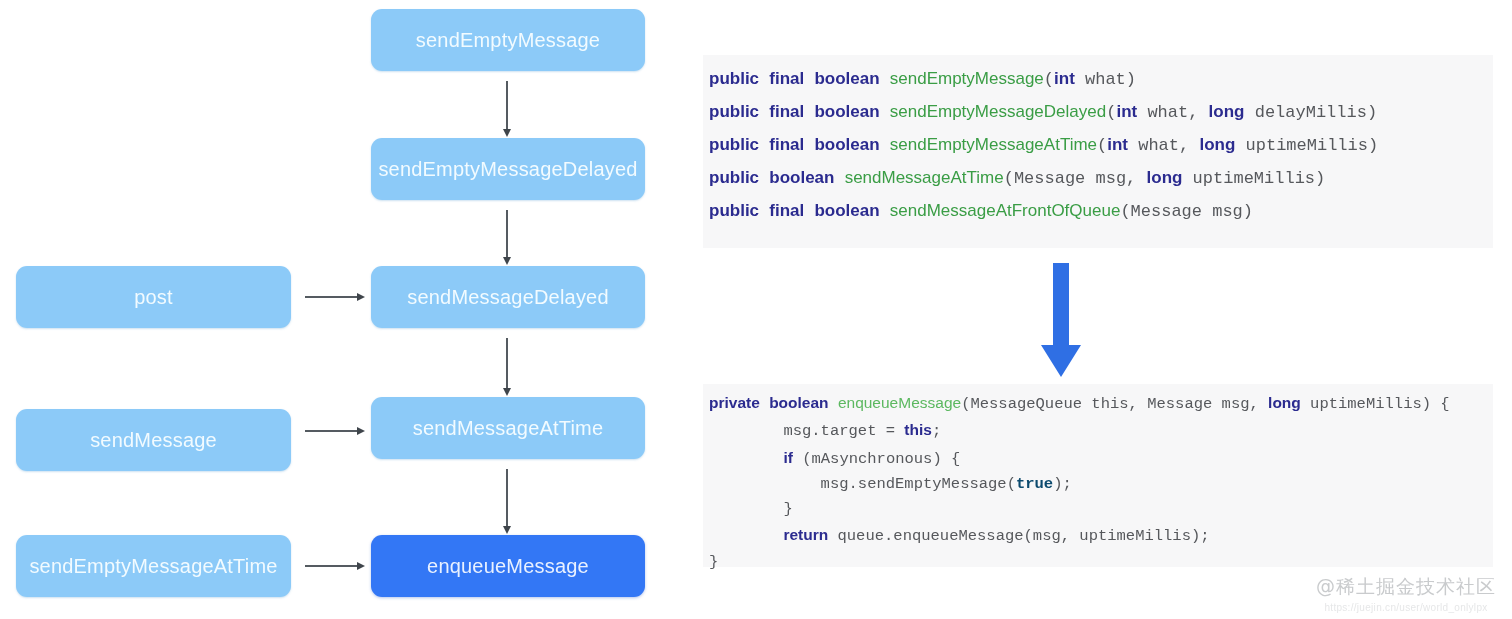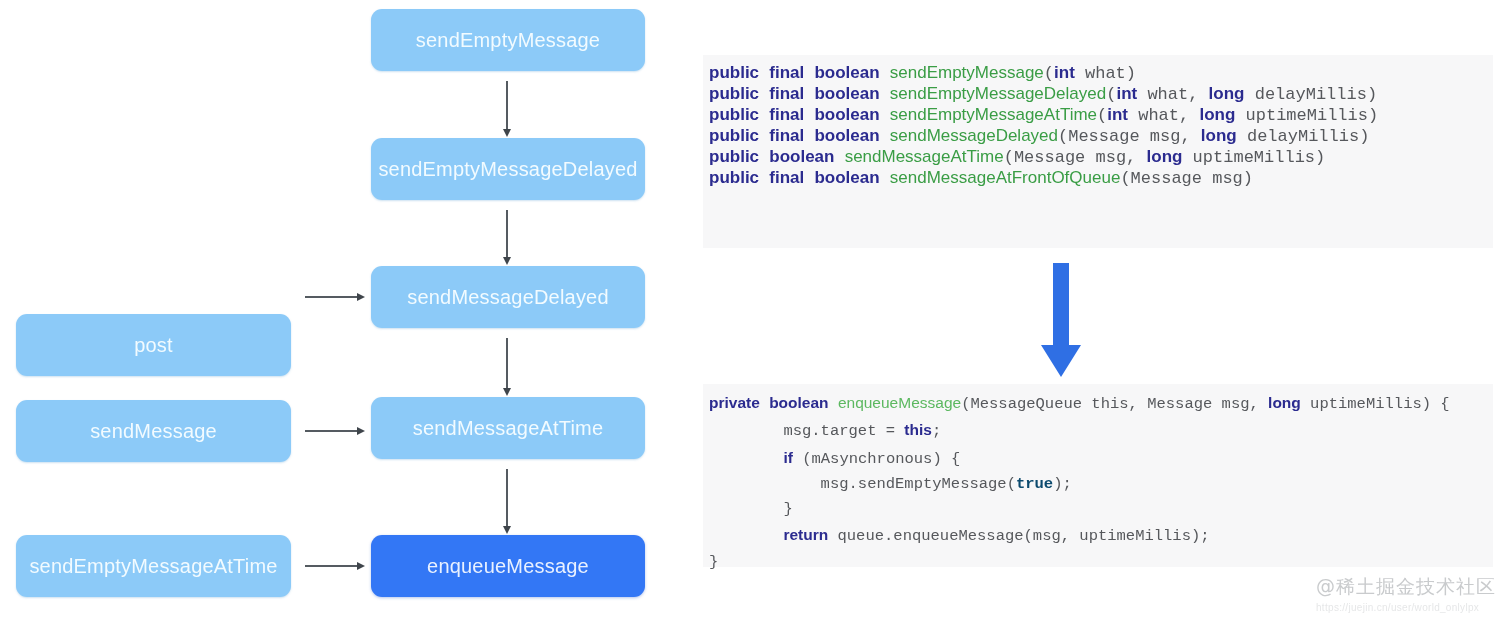--- a/index.html
+++ b/index.html
@@ -45,22 +45,22 @@
   
   .col-r { left: 371px; width: 274px; height: 62px; }
   
   .col-l { left: 16px; width: 275px; height: 62px; }
 
   .n-sem       { top: 9px;   }
   .n-semd      { top: 138px; }
   .n-smd       { top: 266px; }
   .n-smat      { top: 397px; }
   .n-enq       { top: 535px; }
-  .n-post      { top: 266px; margin-top: 48px; }
-  .n-sm        { top: 400px; }
+  .n-post      { top: 266px; }
+  .n-sm        { top: 409px; }
   .n-semat     { top: 535px; }
 
   
   .v-arrow {
     position: absolute;
     left: 506px;
     width: 2px;
     background: #555b61;
   }
   .v-arrow::after {
@@ -106,21 +106,21 @@
     font-family: "Liberation Mono", "DejaVu Sans Mono", monospace;
     box-sizing: border-box;
   }
   #code-panel-signatures {
     left: 703px;
     top: 55px;
     width: 790px;
     height: 193px;
     padding: 8px 0 8px 6px;
     font-size: 17px;
-    line-height: 20px;
+    line-height: 32px;
   }
   #code-panel-enqueue {
     left: 703px;
     top: 384px;
     width: 790px;
     height: 183px;
     padding: 6px 0 8px 6px;
     font-size: 15.5px;
     line-height: 25.3px;
   }
@@ -145,21 +145,21 @@
     top: 263px;
     width: 42px;
     height: 116px;
   }
 
   
   #watermark {
     position: absolute;
     right: 16px;
     bottom: 6px;
-    text-align: left;
+    text-align: center;
     pointer-events: none;
   }
   #watermark-title {
     font-family: "DejaVu Sans", sans-serif;
     font-size: 19px;
     color: #c9cbcd;
     letter-spacing: 1px;
   }
   #watermark-url {
     font-family: "Liberation Sans", sans-serif;
@@ -191,21 +191,20 @@
 
   <div class="h-arrow ha1"></div>
   <div class="h-arrow ha2"></div>
   <div class="h-arrow ha3"></div>
 </div>
 
 <div class="code-panel" id="code-panel-signatures">
     <div class="code-line"><span class="k">public</span><span class="p"> </span><span class="k">final</span><span class="p"> </span><span class="k">boolean</span><span class="p"> </span><span class="fn">sendEmptyMessage</span><span class="p">(</span><span class="k">int</span><span class="p"> what)</span></div>
     <div class="code-line"><span class="k">public</span><span class="p"> </span><span class="k">final</span><span class="p"> </span><span class="k">boolean</span><span class="p"> </span><span class="fn">sendEmptyMessageDelayed</span><span class="p">(</span><span class="k">int</span><span class="p"> what, </span><span class="k">long</span><span class="p"> delayMillis)</span></div>
     <div class="code-line"><span class="k">public</span><span class="p"> </span><span class="k">final</span><span class="p"> </span><span class="k">boolean</span><span class="p"> </span><span class="fn">sendEmptyMessageAtTime</span><span class="p">(</span><span class="k">int</span><span class="p"> what, </span><span class="k">long</span><span class="p"> uptimeMillis)</span></div>
-    <div class="code-line"><span class="k">public</span><span class="p"> </span><span class="k">final</span><span class="p"> </span><span class="k">boolean</span><span class="p"> </span><span class="fn">sendMessageDelayed</span><span class="p">(Message msg, </span><span class="k">long</span><span class="p"> delayMillis)</span></div>
     <div class="code-line"><span class="k">public</span><span class="p"> </span><span class="k">boolean</span><span class="p"> </span><span class="fn">sendMessageAtTime</span><span class="p">(Message msg, </span><span class="k">long</span><span class="p"> uptimeMillis)</span></div>
     <div class="code-line"><span class="k">public</span><span class="p"> </span><span class="k">final</span><span class="p"> </span><span class="k">boolean</span><span class="p"> </span><span class="fn">sendMessageAtFrontOfQueue</span><span class="p">(Message msg)</span></div>
   </div>
 
 <svg id="big-arrow" viewBox="0 0 42 116">
   <polygon points="13,0 29,0 29,82 41,82 21,114 1,82 13,82" fill="#2f6fe4"></polygon>
 </svg>
 
 <div class="code-panel" id="code-panel-enqueue">
     <div class="code-line"><span class="k">private</span><span class="p"> </span><span class="k">boolean</span><span class="p"> </span><span class="fn2">enqueueMessage</span><span class="p">(MessageQueue this, Message msg, </span><span class="k">long</span><span class="p"> uptimeMillis) {</span></div>

